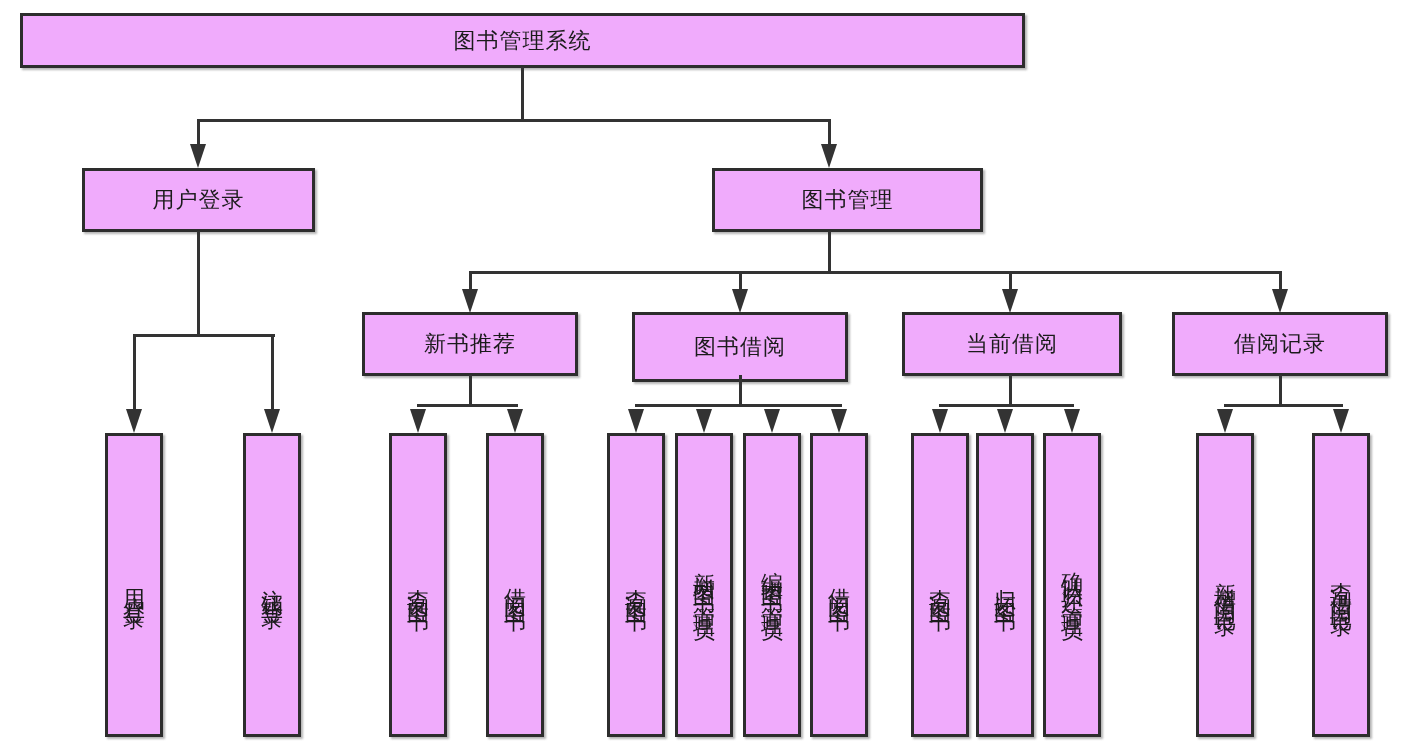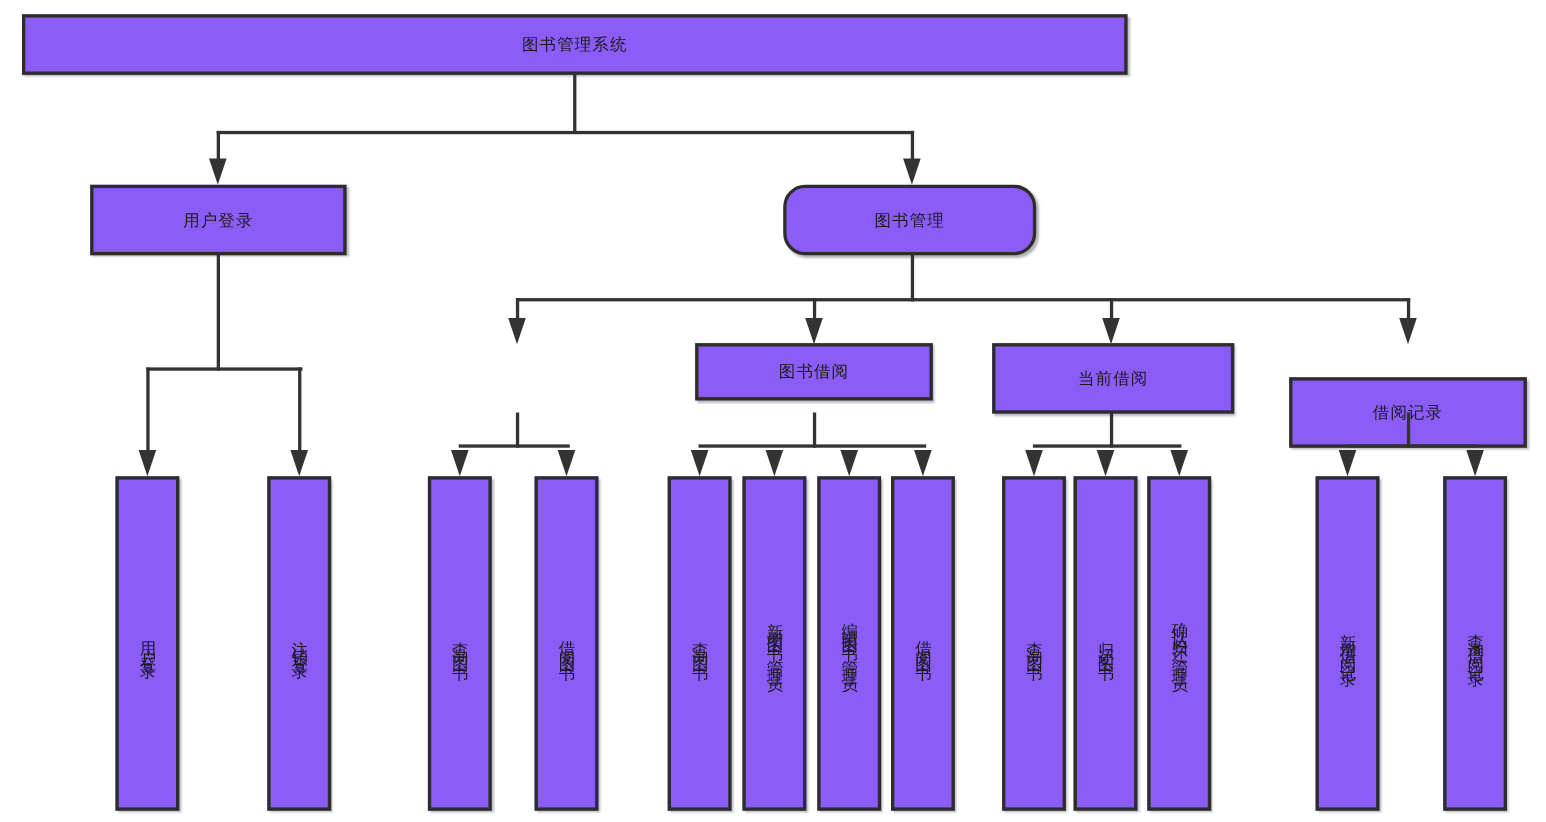--- a/index.html
+++ b/index.html
@@ -11,28 +11,28 @@
   .canvas {
     position: relative;
     width: 1405px;
     height: 747px;
     background: #ffffff;
     overflow: hidden;
   }
   .box {
     position: absolute;
     box-sizing: border-box;
-    background: #8b5cf6;
+    background: #f0abfc;
     border: 3px solid #2d2d2d;
     box-shadow: 2px 2px 2px rgba(90,90,90,0.45);
     display: flex;
     align-items: center;
     justify-content: center;
     color: #1b1b1b;
-    font-size: 15px;
+    font-size: 22px;
     letter-spacing: 1px;
     text-align: center;
   }
   .vbox span {
     writing-mode: vertical-rl;
     letter-spacing: 7px;
     line-height: 1;
     display: block;
   }
   .line {
@@ -68,21 +68,21 @@
   <div class="line" style="left:521px; top:67px; width:3px; height:54px;"></div>
   <div class="line" style="left:197px; top:119px; width:634px; height:3px;"></div>
   <div class="line" style="left:197px; top:119px; width:3px; height:28px;"></div>
   <div class="arrow" style="left:190px; top:144px;"></div>
   <div class="line" style="left:828px; top:119px; width:3px; height:28px;"></div>
   <div class="arrow" style="left:821px; top:144px;"></div>
 
   <div class="box" style="left:82px; top:168px; width:233px; height:64px;">
     <span>用户登录</span>
   </div>
-  <div class="box" style="left:712px; top:168px; width:230px; height:64px;border-radius:20px;">
+  <div class="box" style="left:712px; top:168px; width:271px; height:64px;">
     <span>图书管理</span>
   </div>
 
   <div class="line" style="left:197px; top:231px; width:3px; height:106px;"></div>
   <div class="line" style="left:133px; top:334px; width:142px; height:3px;"></div>
   <div class="line" style="left:133px; top:334px; width:3px; height:77px;"></div>
   <div class="arrow" style="left:126px; top:409px;"></div>
   <div class="line" style="left:271px; top:334px; width:3px; height:77px;"></div>
   <div class="arrow" style="left:264px; top:409px;"></div>
 
@@ -90,27 +90,30 @@
   <div class="line" style="left:469px; top:271px; width:813px; height:3px;"></div>
   <div class="line" style="left:469px; top:271px; width:3px; height:20px;"></div>
   <div class="arrow" style="left:462px; top:289px;"></div>
   <div class="line" style="left:739px; top:271px; width:3px; height:20px;"></div>
   <div class="arrow" style="left:732px; top:289px;"></div>
   <div class="line" style="left:1009px; top:271px; width:3px; height:20px;"></div>
   <div class="arrow" style="left:1002px; top:289px;"></div>
   <div class="line" style="left:1279px; top:271px; width:3px; height:20px;"></div>
   <div class="arrow" style="left:1272px; top:289px;"></div>
 
-  <div class="box" style="left:632px; top:312px; width:216px; height:52px;">
+  <div class="box" style="left:362px; top:312px; width:216px; height:64px;">
+    <span>新书推荐</span>
+  </div>
+  <div class="box" style="left:632px; top:312px; width:216px; height:70px;">
     <span>图书借阅</span>
   </div>
   <div class="box" style="left:902px; top:312px; width:220px; height:64px;">
     <span>当前借阅</span>
   </div>
-  <div class="box" style="left:1172px; top:312px; width:216px; height:64px;margin-top:31px;">
+  <div class="box" style="left:1172px; top:312px; width:216px; height:64px;">
     <span>借阅记录</span>
   </div>
 
   <div class="line" style="left:469px; top:375px; width:3px; height:32px;"></div>
   <div class="line" style="left:417px; top:404px; width:101px; height:3px;"></div>
   <div class="arrow" style="left:410px; top:409px;"></div>
   <div class="arrow" style="left:507px; top:409px;"></div>
 
   <div class="line" style="left:739px; top:375px; width:3px; height:32px;"></div>
   <div class="line" style="left:635px; top:404px; width:207px; height:3px;"></div>

